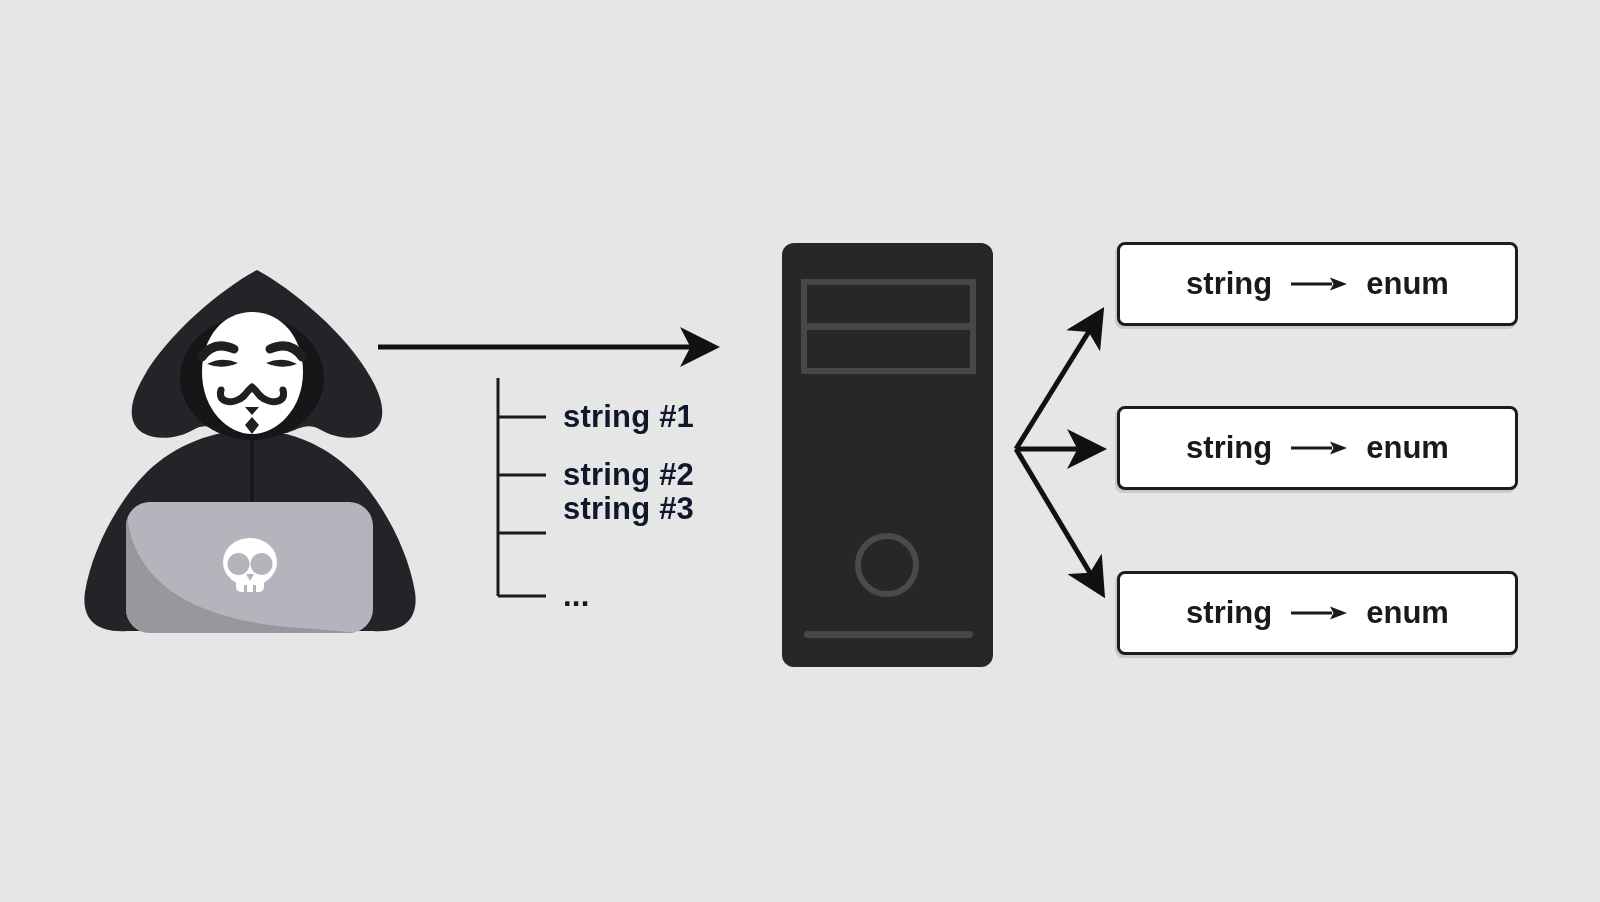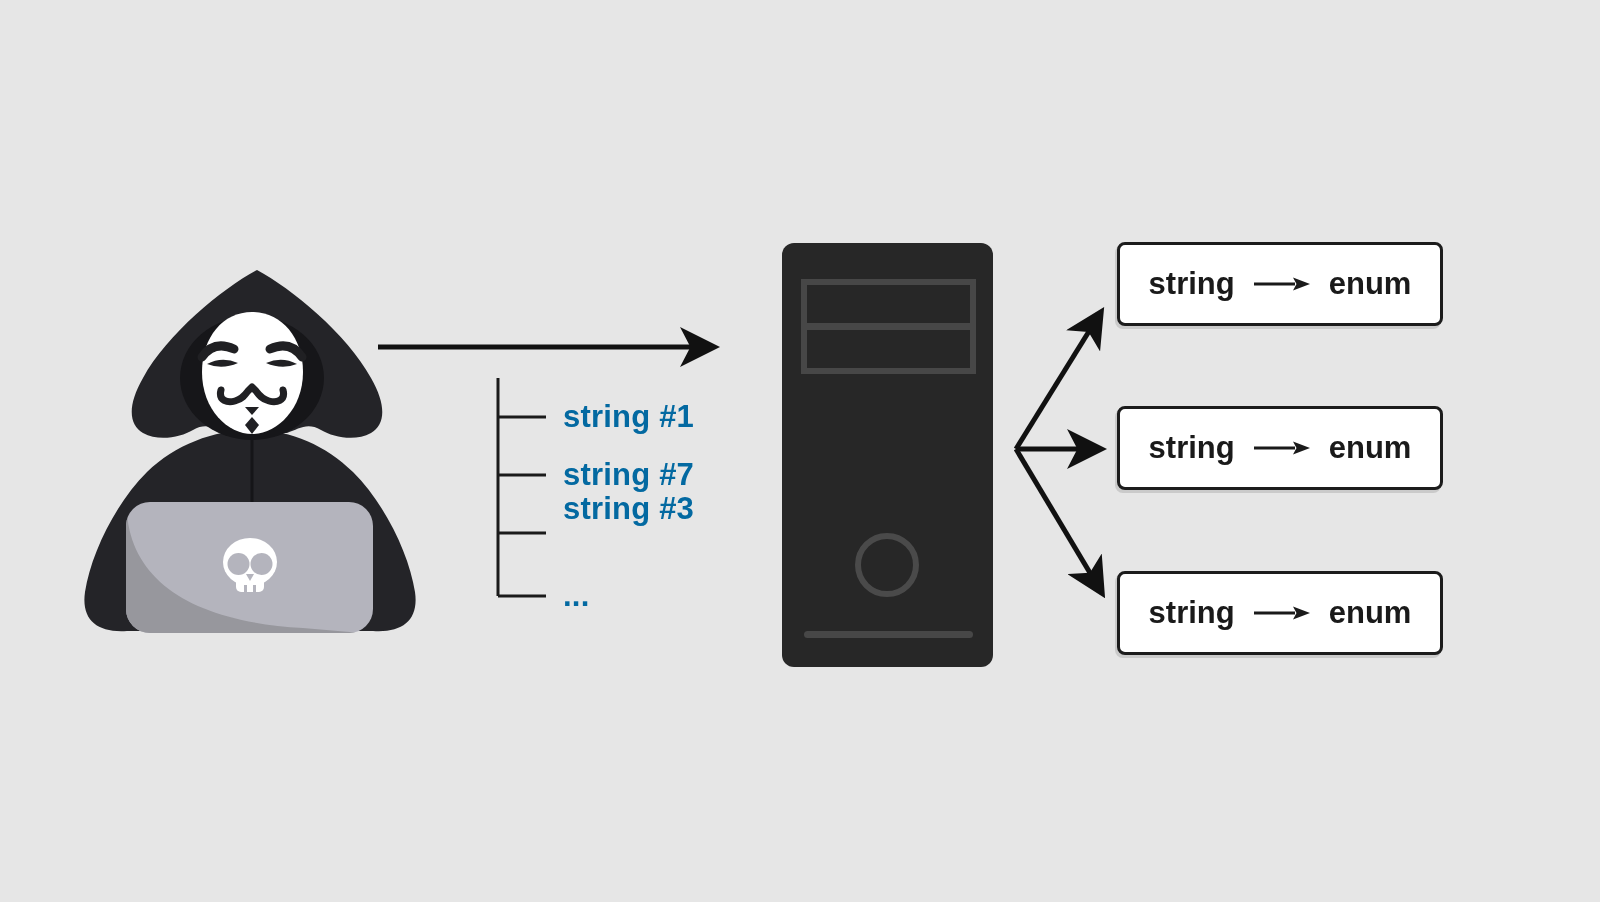--- a/index.html
+++ b/index.html
@@ -6,21 +6,21 @@
   .canvas{
     position:relative;width:1600px;height:902px;background:#e6e6e6;
     font-family:"Liberation Sans","DejaVu Sans",sans-serif;overflow:hidden;
   }
   svg{display:block;}
   .connectors{position:absolute;left:0;top:0;pointer-events:none;}
   .hacker-svg{position:absolute;left:75px;top:262px;}
   
   .list-label{
     position:absolute;left:563px;height:38px;display:flex;align-items:center;
-    font-size:31px;font-weight:700;color:#0369a1;letter-spacing:.2px;white-space:nowrap;
+    font-size:31px;font-weight:700;color:#0f172a;letter-spacing:.2px;white-space:nowrap;
   }
   
   .server{
     position:absolute;left:782px;top:243px;width:211px;height:424px;
     background:#272727;border-radius:12px;
   }
   .bays{
     position:absolute;left:19px;top:36px;width:163px;height:83px;
     border:6px solid #474747;
   }
@@ -30,21 +30,21 @@
   .power-button{
     position:absolute;left:73px;top:290px;width:64px;height:64px;
     border:6px solid #4a4a4a;border-radius:50%;box-sizing:border-box;
   }
   .slot{
     position:absolute;left:22px;top:388px;width:169px;height:7px;
     background:#474747;border-radius:3.5px;
   }
   
   .map-box{
-    position:absolute;left:1117px;width:326px;height:84px;box-sizing:border-box;
+    position:absolute;left:1117px;width:401px;height:84px;box-sizing:border-box;
     background:#ffffff;border:3px solid #1c1c1c;border-radius:8px;
     display:flex;align-items:center;justify-content:center;gap:18px;
     box-shadow:-2px 3px 0 rgba(120,120,120,0.25);
   }
   .map-box span{
     font-size:31px;font-weight:700;color:#1a1a1a;white-space:nowrap;
   }
   .inline-arrow line{stroke:#1a1a1a;stroke-width:3.2;}
   .inline-arrow polygon{fill:#1a1a1a;}
 </style>
@@ -115,21 +115,21 @@
         <rect x="161" y="312" width="28" height="18" rx="5" fill="#ffffff"></rect>
         <circle cx="163.5" cy="302" r="11" fill="#b4b4bd"></circle>
         <circle cx="186.5" cy="302" r="11" fill="#b4b4bd"></circle>
         <path d="M171,312 L179,312 L175,319 Z" fill="#b4b4bd"></path>
         <path d="M170.5,323 L170.5,330 M179.5,323 L179.5,330" stroke="#b4b4bd" stroke-width="3"></path>
       </g>
     </g>
   </svg>
 
   <div class="list-label" style="top:398px">string #1</div>
-  <div class="list-label" style="top:456px">string #7</div>
+  <div class="list-label" style="top:456px">string #2</div>
   <div class="list-label" style="top:490px">string #3</div>
   <div class="list-label" style="top:577px">...</div>
 
   <div class="server">
     <div class="bays">
       <div class="bay-divider"></div>
     </div>
     <div class="power-button"></div>
     <div class="slot"></div>
   </div>

